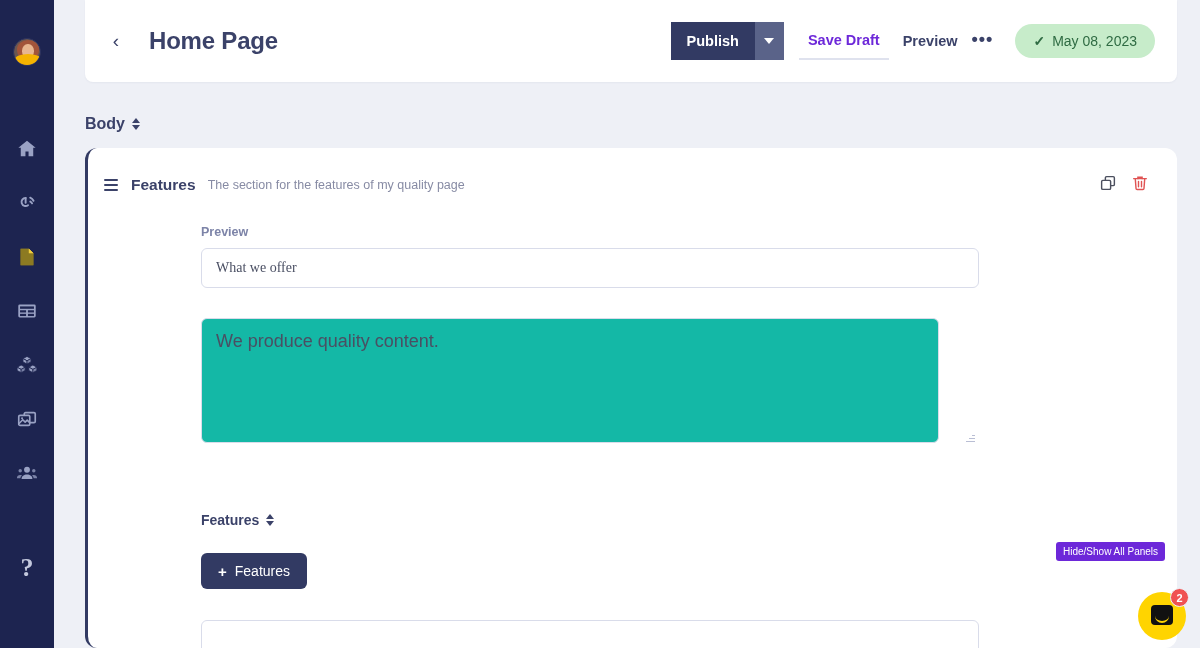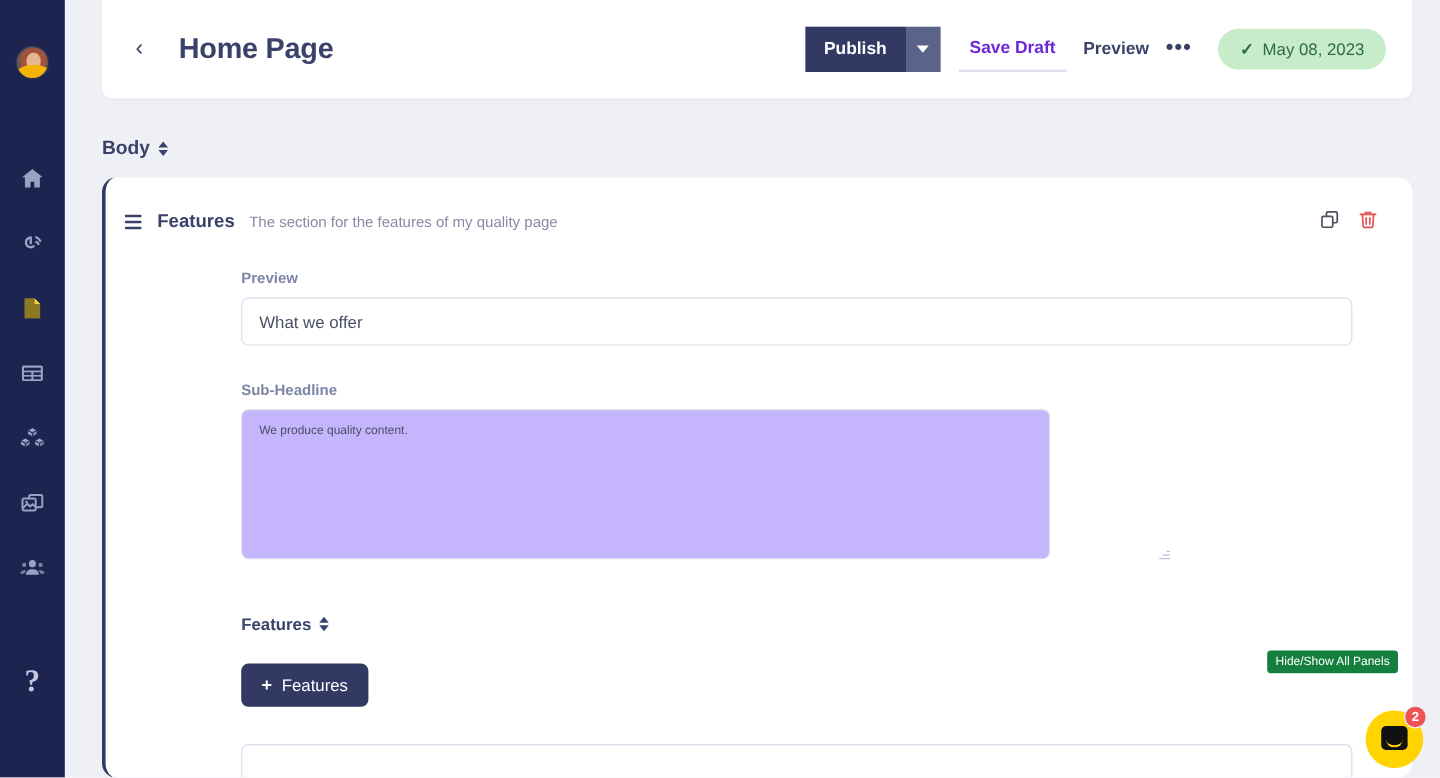--- a/index.html
+++ b/index.html
@@ -107,27 +107,27 @@
   .drag-handle i { display:block; width:14px; height:2px; background:#3b4269; border-radius:1px; }
   .card-title { margin-left:11px; font-size:15.5px; font-weight:bold; color:#3b4269; }
   .card-desc { margin-left:12px; font-size:12.5px; color:#878ba4; }
   .card-head-spacer { flex:1; }
   .icon-btn { cursor:pointer; display:flex; align-items:center; justify-content:center; width:26px; height:26px; }
   .icon-btn + .icon-btn { margin-left:6px; }
 
   .field { position:absolute; }
   .field-label { font-size:12.5px; color:#7d84a8; font-weight:bold; margin-bottom:9px; }
   .text-input {
-    width:926px; height:40px; border:1px solid #d9dcea; border-radius:6px;
+    width:778px; height:40px; border:1px solid #d9dcea; border-radius:6px;
     background:#fff; font-size:14px; color:#4a4f63; padding:0 14px;
-    font-family:Liberation Sans, sans-serif; outline:none;
+    font-family:Liberation Serif, serif; outline:none;
   }
   .text-area {
-    width:674px; height:125px; border:1px solid #d9dcea; border-radius:6px;
-    background:#c4b5fd; font-size:10px; color:#4a4f63; padding:12px 14px;
+    width:738px; height:125px; border:1px solid #d9dcea; border-radius:6px;
+    background:#14b8a6; font-size:18px; color:#4a4f63; padding:12px 14px;
     font-family:"Liberation Sans", sans-serif; outline:none; resize:none;
   }
   .ta-wrap { position:relative; width:778px; }
   .ta-grip { position:absolute; right:4px; bottom:4px; width:10px; height:10px; pointer-events:none; }
   .ta-grip i { position:absolute; right:0; background:#b9bed4; height:1px; }
   .ta-grip i:nth-child(1){ bottom:1px; width:9px; }
   .ta-grip i:nth-child(2){ bottom:4px; width:6px; }
   .ta-grip i:nth-child(3){ bottom:7px; width:3px; }
 
   .sub-heading { display:flex; align-items:center; gap:7px; }
@@ -135,21 +135,21 @@
 
   .add-btn {
     background:#323a63; color:#fff; border:none; border-radius:6px;
     height:36px; padding:0 17px; display:inline-flex; align-items:center; gap:8px;
     font-size:14px; font-family:"Liberation Sans", sans-serif; cursor:pointer;
   }
   .add-btn .plus { font-size:15px; font-weight:bold; }
 
   
   .tooltip {
-    position:absolute; left:1056px; top:542px; background:#15803d; color:#fff;
+    position:absolute; left:1056px; top:542px; background:#6d28d9; color:#fff;
     font-size:10px; padding:4px 7px; border-radius:3px; white-space:nowrap;
   }
   .chat-bubble {
     position:absolute; left:1138px; top:592px; width:48px; height:48px; border-radius:50%;
     background:#ffd400; cursor:pointer;
   }
   .chat-bubble .bub {
     position:absolute; left:13px; top:13px; width:22px; height:20px;
     background:#111; border-radius:4px;
   }
@@ -328,21 +328,20 @@
         </span>
       </span>
     </div>
 
     <div class="field" style="left:113px; top:77px;">
       <div class="field-label">Preview</div>
       <input class="text-input" type="text" value="What we offer" style="">
     </div>
 
     <div class="field" style="left:113px; top:170px;">
-      <div class="field-label">Sub-Headline</div>
       <div class="ta-wrap">
         <textarea class="text-area" style="">We produce quality content.</textarea>
         <span class="ta-grip">
           <i></i>
           <i></i>
           <i></i>
         </span>
       </div>
     </div>
 

